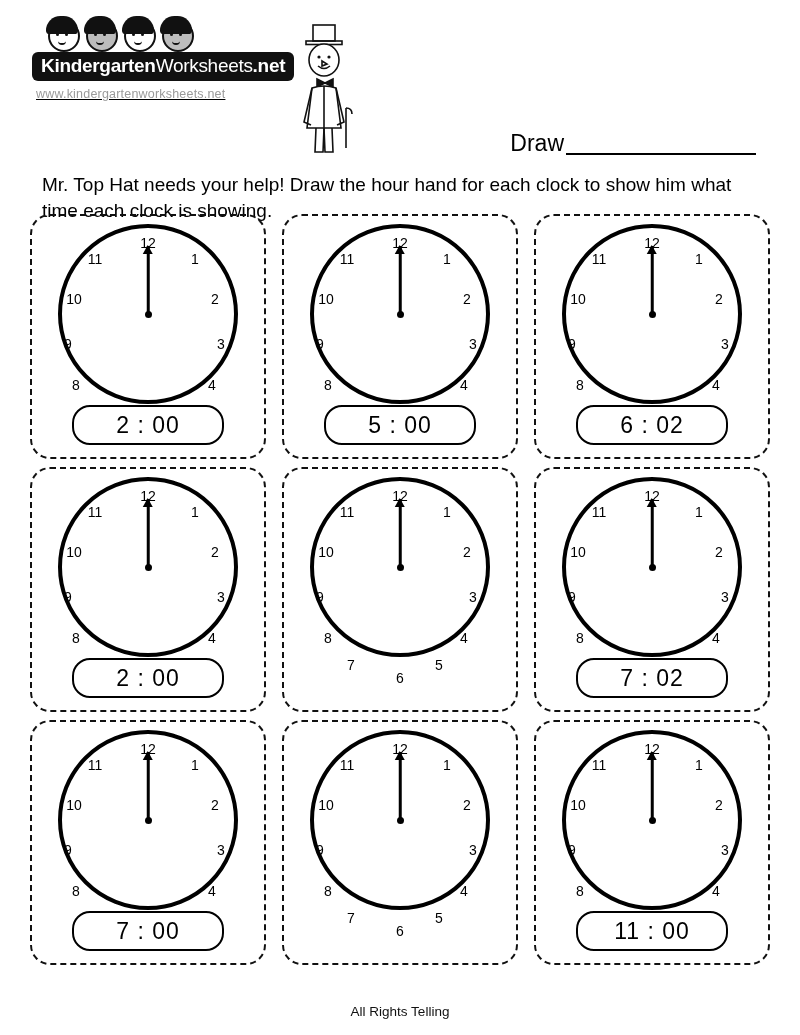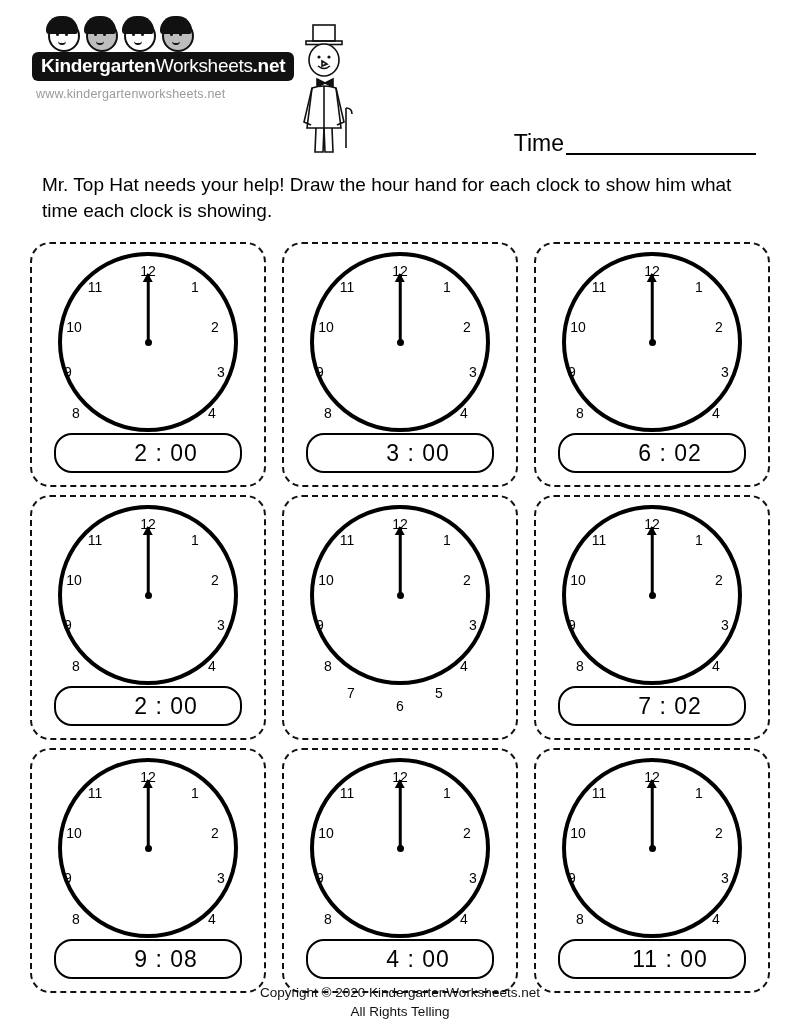--- a/index.html
+++ b/index.html
@@ -24,20 +24,21 @@
   
   .header {
     position: relative;
     height: 140px;
   }
   .logo-block {
     position: absolute;
     left: 32px;
     top: 18px;
     width: 250px;
+    text-decoration: underline;
   }
   .kids {
     position: relative;
     height: 34px;
     margin-left: 12px;
   }
   .kid {
     position: absolute;
     top: 0;
     width: 36px;
@@ -149,21 +150,21 @@
     top: 172px;
     width: 716px;
     font-size: 19px;
     line-height: 26px;
   }
 
   
   .grid {
     position: absolute;
     left: 22px;
-    top: 238px;
+    top: 210px;
     width: 756px;
     display: grid;
     grid-template-columns: repeat(3, 252px);
     grid-template-rows: repeat(3, 253px);
   }
   .cell {
     position: relative;
     width: 252px;
     height: 253px;
   }
@@ -233,21 +234,20 @@
     width: 148px;
     height: 36px;
     border: 2.5px solid #000;
     border-radius: 18px;
     display: flex;
     align-items: center;
     justify-content: center;
     font-size: 23px;
     letter-spacing: 1px;
     background: #fff;
-    padding-left: 36px;
   }
 
   
   .footer {
     position: absolute;
     left: 0;
     right: 0;
     bottom: 14px;
     text-align: center;
     font-size: 13.5px;
@@ -325,21 +325,21 @@
           <path d="M40 106 l1 24 l-8 0 l-1 -24"></path>
 
           <path d="M54 86 l0 40"></path>
           <path d="M54 86 q6 0 6 6"></path>
         </g>
       </svg>
     </div>
 
 
     <div class="name-row">
-      <span>Time</span><span class="name-underline"></span>
+      <span>Draw</span><span class="name-underline"></span>
     </div>
   </div>
 
   <div class="instructions">Mr. Top Hat needs your help! Draw the hour hand for each clock to show him what time each clock is showing.</div>
 
   <div class="grid">
 
     <div class="cell">
       <div class="cut-border"></div>
       <div class="clock">
@@ -372,21 +372,21 @@
         <span class="num" style="left:116px;top:177px;">5</span>
         <span class="num" style="left:50%;margin-left:-9px;top:190px;">6</span>
         <span class="num" style="left:28px;top:177px;">7</span>
         <span class="num" style="left:5px;top:150px;">8</span>
         <span class="num" style="left:-3px;top:109px;">9</span>
         <span class="num" style="left:3px;top:64px;">10</span>
         <span class="num" style="left:24px;top:24px;">11</span>
         <div class="hand"></div>
         <div class="center-dot"></div>
       </div>
-      <div class="time-box">3 : 00</div>
+      <div class="time-box">5 : 00</div>
     </div>
 
     <div class="cell">
       <div class="cut-border"></div>
       <div class="clock">
         <span class="num" style="left:50%;margin-left:-9px;top:8px;">12</span>
         <span class="num" style="left:124px;top:24px;">1</span>
         <span class="num" style="left:144px;top:64px;">2</span>
         <span class="num" style="left:150px;top:109px;">3</span>
         <span class="num" style="left:141px;top:150px;">4</span>
@@ -476,42 +476,41 @@
         <span class="num" style="left:116px;top:177px;">5</span>
         <span class="num" style="left:50%;margin-left:-9px;top:190px;">6</span>
         <span class="num" style="left:28px;top:177px;">7</span>
         <span class="num" style="left:5px;top:150px;">8</span>
         <span class="num" style="left:-3px;top:109px;">9</span>
         <span class="num" style="left:3px;top:64px;">10</span>
         <span class="num" style="left:24px;top:24px;">11</span>
         <div class="hand"></div>
         <div class="center-dot"></div>
       </div>
-      <div class="time-box">9 : 08</div>
-    </div>
-
-    <div class="cell">
-      <div class="cut-border"></div>
-      <div class="clock">
-        <span class="num" style="left:50%;margin-left:-9px;top:8px;">12</span>
-        <span class="num" style="left:124px;top:24px;">1</span>
-        <span class="num" style="left:144px;top:64px;">2</span>
-        <span class="num" style="left:150px;top:109px;">3</span>
-        <span class="num" style="left:141px;top:150px;">4</span>
-        <span class="num" style="left:116px;top:177px;">5</span>
-        <span class="num" style="left:50%;margin-left:-9px;top:190px;">6</span>
-        <span class="num" style="left:28px;top:177px;">7</span>
-        <span class="num" style="left:5px;top:150px;">8</span>
-        <span class="num" style="left:-3px;top:109px;">9</span>
-        <span class="num" style="left:3px;top:64px;">10</span>
-        <span class="num" style="left:24px;top:24px;">11</span>
-        <div class="hand"></div>
-        <div class="center-dot"></div>
-      </div>
-      <div class="time-box">4 : 00</div>
+      <div class="time-box">7 : 00</div>
+    </div>
+
+    <div class="cell">
+      <div class="cut-border"></div>
+      <div class="clock">
+        <span class="num" style="left:50%;margin-left:-9px;top:8px;">12</span>
+        <span class="num" style="left:124px;top:24px;">1</span>
+        <span class="num" style="left:144px;top:64px;">2</span>
+        <span class="num" style="left:150px;top:109px;">3</span>
+        <span class="num" style="left:141px;top:150px;">4</span>
+        <span class="num" style="left:116px;top:177px;">5</span>
+        <span class="num" style="left:50%;margin-left:-9px;top:190px;">6</span>
+        <span class="num" style="left:28px;top:177px;">7</span>
+        <span class="num" style="left:5px;top:150px;">8</span>
+        <span class="num" style="left:-3px;top:109px;">9</span>
+        <span class="num" style="left:3px;top:64px;">10</span>
+        <span class="num" style="left:24px;top:24px;">11</span>
+        <div class="hand"></div>
+        <div class="center-dot"></div>
+      </div>
     </div>
 
     <div class="cell">
       <div class="cut-border"></div>
       <div class="clock">
         <span class="num" style="left:50%;margin-left:-9px;top:8px;">12</span>
         <span class="num" style="left:124px;top:24px;">1</span>
         <span class="num" style="left:144px;top:64px;">2</span>
         <span class="num" style="left:150px;top:109px;">3</span>
         <span class="num" style="left:141px;top:150px;">4</span>
@@ -524,17 +523,16 @@
         <span class="num" style="left:24px;top:24px;">11</span>
         <div class="hand"></div>
         <div class="center-dot"></div>
       </div>
       <div class="time-box">11 : 00</div>
     </div>
 
   </div>
 
   <div class="footer">
-    <div>Copyright © 2020 KindergartenWorksheets.net</div>
     <div>All Rights Telling</div>
   </div>
 
 </div>
 
 </body></html>

